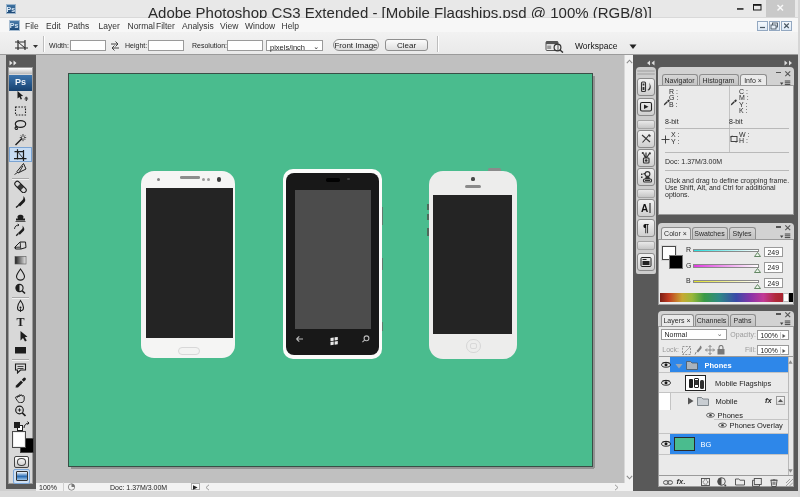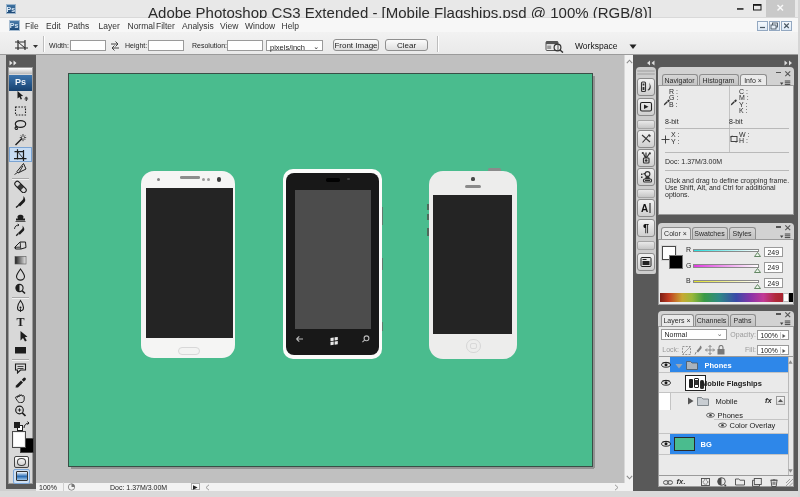--- a/index.html
+++ b/index.html
@@ -117,21 +117,21 @@
 <div class="olabel" style="left:49px;top:41.5px">Width:</div>
 <div class="obox" style="left:70px;top:40px;width:36px;height:11px"></div>
 <svg class="a" width="12" height="12" style="left:109px;top:40px">
   <path d="M2 4 h7 m-2.5-2.5 l2.5 2.5 l-2.5 2.5 M10 8 h-7 m2.5-2.5 l-2.5 2.5 l2.5 2.5" stroke="#444" stroke-width="1" fill="none"></path>
 </svg>
 <div class="olabel" style="left:125px;top:41.5px">Height:</div>
 <div class="obox" style="left:148px;top:40px;width:36px;height:11px"></div>
 <div class="olabel" style="left:192px;top:41.5px">Resolution:</div>
 <div class="obox" style="left:227px;top:40px;width:36px;height:11px"></div>
 <div class="obox" style="left:266px;top:40px;width:57px;height:11px;font-size:7.5px;color:#222;padding:1.5px 0 0 3px;">pixels/inch <span style="float:right;margin-right:3px;font-size:7px;">⌄</span></div>
-<div class="obtn" style="left:333px;top:39px;width:46px;height:12px;line-height:11px;">Front Image</div>
+<div class="obtn" style="left:333px;top:39px;width:46px;height:12px;line-height:11px;border-radius:6px;">Front Image</div>
 <div class="obtn" style="left:385px;top:39px;width:43px;height:12px;line-height:11px;">Clear</div>
 <div class="vsep" style="left:437px;top:36px;height:16px"></div>
 <svg class="a" width="22" height="14" style="left:545px;top:39px">
   <rect x="1" y="2.5" width="12" height="9" rx="1" fill="none" stroke="#555" stroke-width="1"></rect>
   <rect x="1" y="2.5" width="12" height="2.6" fill="#555"></rect>
   <rect x="2.2" y="6.5" width="4" height="3.5" fill="#9a9a9a"></rect>
   <circle cx="12.5" cy="8.5" r="3.4" fill="none" stroke="#333" stroke-width="1.2"></circle>
   <path d="M15 11 l3 2.6" stroke="#333" stroke-width="1.4"></path>
 </svg>
 <div class="olabel" style="left:575px;top:40.5px;font-size:8.5px;color:#111;">Workspace</div>
@@ -554,21 +554,21 @@
       <ellipse cx="5" cy="3.8" rx="4.4" ry="2.4" fill="none" stroke="#1a1a1a" stroke-width="0.9"></ellipse>
       <circle cx="5" cy="3.8" r="1.5" fill="#1a1a1a"></circle>
       <path d="M1.2 2.4 Q5 0.2 8.8 2.4" fill="none" stroke="#1a1a1a" stroke-width="0.7"></path>
     </svg>
   <div class="a" style="left:26px;top:48.5px;width:21px;height:15.5px;background:#fff;border:1px solid #222;box-sizing:border-box;">
     <div class="a" style="left:2.5px;top:2.5px;width:4px;height:9px;background:#1e1e1e;border-radius:1px;"></div>
     <div class="a" style="left:8px;top:1.5px;width:4.5px;height:10.5px;background:#fff;border:1px solid #222;box-sizing:border-box;border-radius:1px;"></div>
     <div class="a" style="left:13.8px;top:4px;width:4px;height:8.5px;background:#2e2e2e;border-radius:1.5px;"></div>
     <div class="a" style="left:9px;top:3.5px;width:2.5px;height:5px;background:#333;"></div>
   </div>
-  <div class="lrow-t" style="left:42px;top:52.5px;font-weight:bold;">Mobile Flagships</div>
+  <div class="lrow-t" style="left:56px;top:52.5px;">Mobile Flagships</div>
   <div class="a" style="left:0;top:65.8px;width:133.5px;height:1px;background:#c4c4c4;"></div>
   <div class="a" style="left:0;top:66px;width:10.5px;height:17px;background:#fff;border-right:1px solid #c4c4c4;"></div>
   <svg class="a" width="7" height="8" style="left:28px;top:70px;">
       <path d="M1 0.5 L6.5 4 L1 7.5 Z" fill="#555"></path>
     </svg>
   <svg class="a" width="12" height="10" style="left:38px;top:69px;">
       <path d="M0.5 9.5 V1.5 L4.5 1.5 L6 3 L11.5 3 V9.5 Z" fill="#c8cdd2" stroke="#6a7278" stroke-width="0.8"></path>
     </svg>
   <div class="lrow-t" style="left:56.5px;top:70px;">Mobile</div>
   <div class="lrow-t" style="left:106px;top:69.5px;font-style:italic;font-weight:bold;">fx</div>
@@ -580,30 +580,30 @@
   <svg class="eye" style="left:47px;top:85px;width:9px;height:6px;">
       <ellipse cx="4.5" cy="3.2" rx="4" ry="2.1" fill="none" stroke="#444" stroke-width="0.8"></ellipse>
       <circle cx="4.5" cy="3.2" r="1.3" fill="#444"></circle>
     </svg>
   <div class="lrow-t" style="left:58.5px;top:84px;">Phones</div>
   <div class="a" style="left:55px;top:92.8px;width:78.5px;height:1px;background:#c4c4c4;"></div>
   <svg class="eye" style="left:59px;top:95.5px;width:9px;height:6px;">
       <ellipse cx="4.5" cy="3.2" rx="4" ry="2.1" fill="none" stroke="#444" stroke-width="0.8"></ellipse>
       <circle cx="4.5" cy="3.2" r="1.3" fill="#444"></circle>
     </svg>
-  <div class="lrow-t" style="left:70.5px;top:94.5px;">Color Overlay</div>
+  <div class="lrow-t" style="left:70.5px;top:94.5px;">Phones Overlay</div>
   <div class="a" style="left:0;top:106.8px;width:133.5px;height:1px;background:#c4c4c4;"></div>
   <div class="a" style="left:10.5px;top:107.5px;width:118px;height:19.5px;background:#2e87e9;"></div>
   <svg class="eye" style="left:2px;top:113.5px;">
       <ellipse cx="5" cy="3.8" rx="4.4" ry="2.4" fill="none" stroke="#1a1a1a" stroke-width="0.9"></ellipse>
       <circle cx="5" cy="3.8" r="1.5" fill="#1a1a1a"></circle>
       <path d="M1.2 2.4 Q5 0.2 8.8 2.4" fill="none" stroke="#1a1a1a" stroke-width="0.7"></path>
     </svg>
   <div class="a" style="left:15px;top:110px;width:21px;height:14.5px;background:#4abc8e;border:1.5px solid #2a2a2a;box-sizing:border-box;"></div>
-  <div class="lrow-t" style="left:41.5px;top:113px;color:#fff;font-weight:bold;">BG</div>
+  <div class="lrow-t" style="left:41.5px;top:113px;color:#fff;font-weight:normal;">BG</div>
   <div class="a" style="left:0;top:127px;width:133.5px;height:1px;background:#c4c4c4;"></div>
 
   <div class="a" style="left:128.5px;top:30.8px;width:5px;height:117.7px;background:#e8e8e8;border-left:1px solid #b9b9b9;box-sizing:border-box;"></div>
   <svg class="a" width="5" height="4" style="left:129.3px;top:33px;">
       <path d="M2.5 0.3 L4.7 3.7 L0.3 3.7 Z" fill="#8a8a8a"></path>
     </svg>
   <svg class="a" width="5" height="4" style="left:129.3px;top:142px;">
       <path d="M0.3 0.3 L4.7 0.3 L2.5 3.7 Z" fill="#8a8a8a"></path>
     </svg>
 

